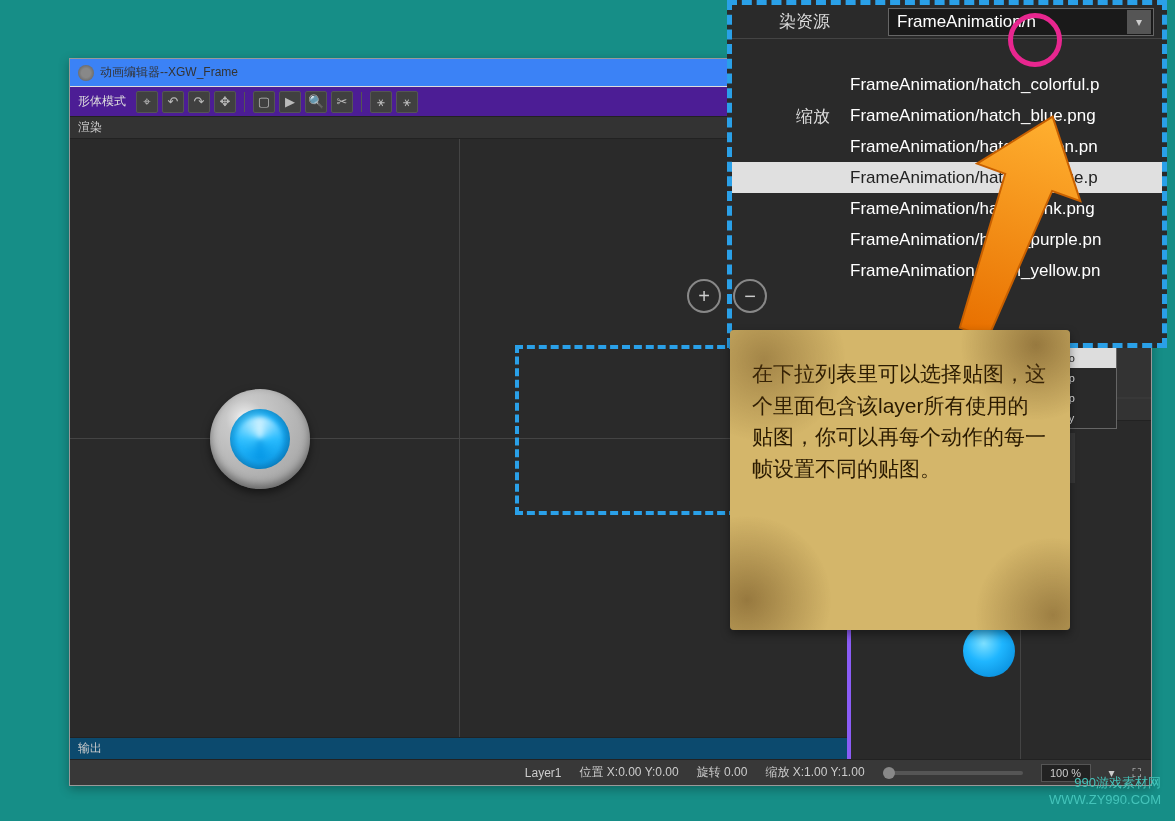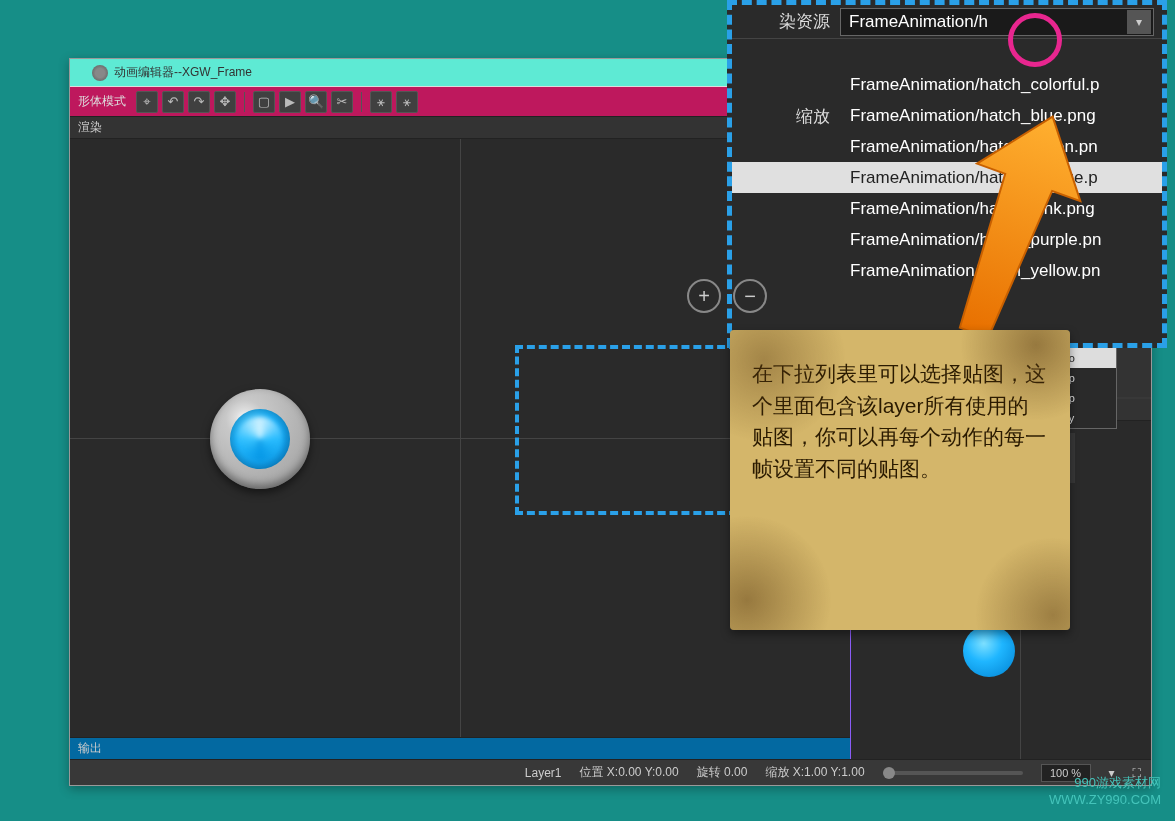--- a/index.html
+++ b/index.html
@@ -1,35 +1,35 @@
 <!DOCTYPE html>
 <html><head>
 <meta charset="utf-8">
 <style>
 * { box-sizing: border-box; margin: 0; padding: 0; font-family: "Microsoft YaHei", sans-serif; }
 body { background: #168E87; width: 1175px; height: 821px; position: relative; overflow: hidden; }
 
 
 .window { position: absolute; left: 69px; top: 58px; width: 1083px; height: 728px; background: #fff; border: 1px solid #999; box-shadow: 0 3px 10px rgba(0,0,0,0.3); }
-.titlebar { height: 28px; background: #5eead4; border-bottom: 1px solid #ddd; display: flex; align-items: center; padding: 0 22px; font-size: 12px; color: #333; }
+.titlebar { height: 28px; background: #3b82f6; border-bottom: 1px solid #ddd; display: flex; align-items: center; padding: 0 8px; font-size: 12px; color: #333; }
 .titlebar .app-icon { width: 16px; height: 16px; border-radius: 50%; background: radial-gradient(circle, #888 40%, #555 100%); margin-right: 6px; }
 
 .window-body { background: #383838; height: calc(100% - 28px); display: flex; flex-direction: column; color: #ccc; font-size: 12px; }
 
 .menubar { height: 26px; display: flex; align-items: center; padding: 0 8px; gap: 28px; background: #383838; border-bottom: 1px solid #222; }
 .menubar span { color: #ddd; font-size: 12px; }
 
-.toolbar { height: 30px; display: flex; align-items: center; padding: 0 8px; gap: 4px; background: #be185d; border-bottom: 1px solid #222; }
+.toolbar { height: 30px; display: flex; align-items: center; padding: 0 8px; gap: 4px; background: #4c1d95; border-bottom: 1px solid #222; }
 .toolbar .mode-label { font-size: 12px; color: #ddd; margin-right: 6px; }
 .toolbar .tool-btn { width: 22px; height: 22px; border: 1px solid #555; background: #404040; border-radius: 2px; display: flex; align-items: center; justify-content: center; color: #bbb; font-size: 13px; cursor: pointer; }
 .toolbar .divider { width: 1px; height: 20px; background: #555; margin: 0 4px; }
 
 .main-area { flex: 1; display: flex; position: relative; }
 
-.viewport-panel { flex: 1; display: flex; flex-direction: column; border-right: 1px solid #8b5cf6; }
+.viewport-panel { flex: 1; display: flex; flex-direction: column; border-right: 4px solid #8b5cf6; }
 .panel-header { height: 22px; background: #333; border-bottom: 1px solid #222; display: flex; align-items: center; padding: 0 8px; font-size: 12px; color: #ccc; position: relative; }
 .panel-header .dropdown-arrow { position: absolute; right: 6px; color: #888; font-size: 10px; }
 .viewport { flex: 1; background: #2a2a2a; position: relative; }
 .crosshair-h { position: absolute; left: 0; right: 0; top: 50%; height: 1px; background: #444; }
 .crosshair-v { position: absolute; top: 0; bottom: 0; left: 50%; width: 1px; background: #444; }
 
 .orb { position: absolute; left: 140px; top: 250px; width: 100px; height: 100px; border-radius: 50%; background: radial-gradient(circle at 35% 30%, #fff 0%, #ddd 10%, #c8c8c8 20%, #999 100%); box-shadow: inset 0 -4px 8px rgba(0,0,0,0.4), 0 4px 8px rgba(0,0,0,0.5); display: flex; align-items: center; justify-content: center; }
 .orb-inner { width: 60px; height: 60px; border-radius: 50%; background: radial-gradient(circle at 40% 35%, #7ee0ff 0%, #1fb6ff 40%, #0080d0 100%); box-shadow: inset 0 0 12px rgba(0,0,0,0.3); position: relative; overflow: hidden; }
 .orb-swirl { position: absolute; inset: 8px; border-radius: 50%; background: conic-gradient(from 0deg, #fff, #2fc0ff, #0090e0, #2fc0ff, #fff); filter: blur(2px); opacity: 0.7; }
 
@@ -66,31 +66,31 @@
 .checkbox-row .cb { width: 12px; height: 12px; background: #222; border: 1px solid #666; display: flex; align-items: center; justify-content: center; font-size: 9px; color: #6c6; }
 .zoom-row { display: flex; gap: 4px; padding: 4px 0; }
 .zoom-btn { width: 20px; height: 20px; border: 1px solid #666; border-radius: 50%; background: #333; color: #ccc; display: flex; align-items: center; justify-content: center; font-size: 12px; }
 
 .preview-box { width: 100px; height: 100px; background: #383838; margin: 40px auto 0; display: flex; align-items: center; justify-content: center; border: 1px solid #2a2a2a; }
 .rainbow-swirl { width: 68px; height: 68px; border-radius: 50%; background: conic-gradient(from 45deg, #ff4040, #ff9030, #ffd030, #60d060, #30a0ff, #6040d0, #d040c0, #ff4040); position: relative; }
 .rainbow-swirl::after { content: ''; position: absolute; inset: 22px; border-radius: 50%; background: #fff; opacity: 0.3; filter: blur(4px); }
 
 .thumb-small { width: 50px; height: 50px; margin-top: 8px; background: #383838; display: flex; align-items: center; justify-content: center; }
 
-.output-panel { height: 22px; background: #0369a1; border-top: 1px solid #222; padding: 0 8px; display: flex; align-items: center; font-size: 12px; }
+.output-panel { height: 22px; background: #0c4a6e; border-top: 1px solid #222; padding: 0 8px; display: flex; align-items: center; font-size: 12px; }
 
 .statusbar { height: 26px; background: #383838; border-top: 1px solid #222; display: flex; align-items: center; padding: 0 10px; gap: 18px; font-size: 12px; color: #ccc; }
 .statusbar .spacer { flex: 1; }
 .slider { width: 140px; height: 4px; background: #555; position: relative; border-radius: 2px; }
 .slider .thumb { position: absolute; left: 0; top: -4px; width: 12px; height: 12px; background: #888; border-radius: 50%; }
 .zoom-val { width: 50px; height: 18px; background: #222; border: 1px solid #555; text-align: center; font-size: 11px; line-height: 16px; }
 
 
 .callout { position: absolute; left: 727px; top: 0; width: 440px; height: 348px; border: 5px dashed #2aa0e8; background: #2a2a2a; z-index: 20; }
-.callout-row { display: flex; align-items: center; height: 34px; border-bottom: 1px solid #444; }
+.callout-row { display: flex; align-items: center; height: 34px; border-bottom: 1px solid #444; gap: 48px; }
 .callout-label { width: 108px; text-align: right; padding-right: 10px; color: #ddd; font-size: 17px; }
 .callout-combo { flex: 1; height: 28px; background: #1a1a1a; border: 1px solid #666; color: #fff; font-size: 17px; display: flex; align-items: center; padding: 0 8px; margin-right: 8px; position: relative; }
 .callout-combo .arrow-btn { position: absolute; right: 2px; width: 24px; height: 24px; background: #555; display: flex; align-items: center; justify-content: center; font-size: 12px; color: #ccc; }
 .pink-circle { position: absolute; right: 100px; top: 8px; width: 54px; height: 54px; border: 5px solid #e8268f; border-radius: 50%; z-index: 22; pointer-events: none; }
 .callout-list { }
 .callout-list div { height: 31px; padding: 0 8px 0 118px; font-size: 17px; color: #fff; display: flex; align-items: center; white-space: nowrap; overflow: hidden; }
 .callout-list div.sel { background: #e0e0e0; color: #222; }
 .callout-zoom { position: absolute; left: -45px; bottom: 30px; display: flex; gap: 12px; }
 .callout-zoom .zb { width: 34px; height: 34px; border: 2px solid #888; border-radius: 50%; background: #2a2a2a; color: #ccc; display: flex; align-items: center; justify-content: center; font-size: 20px; }
 

